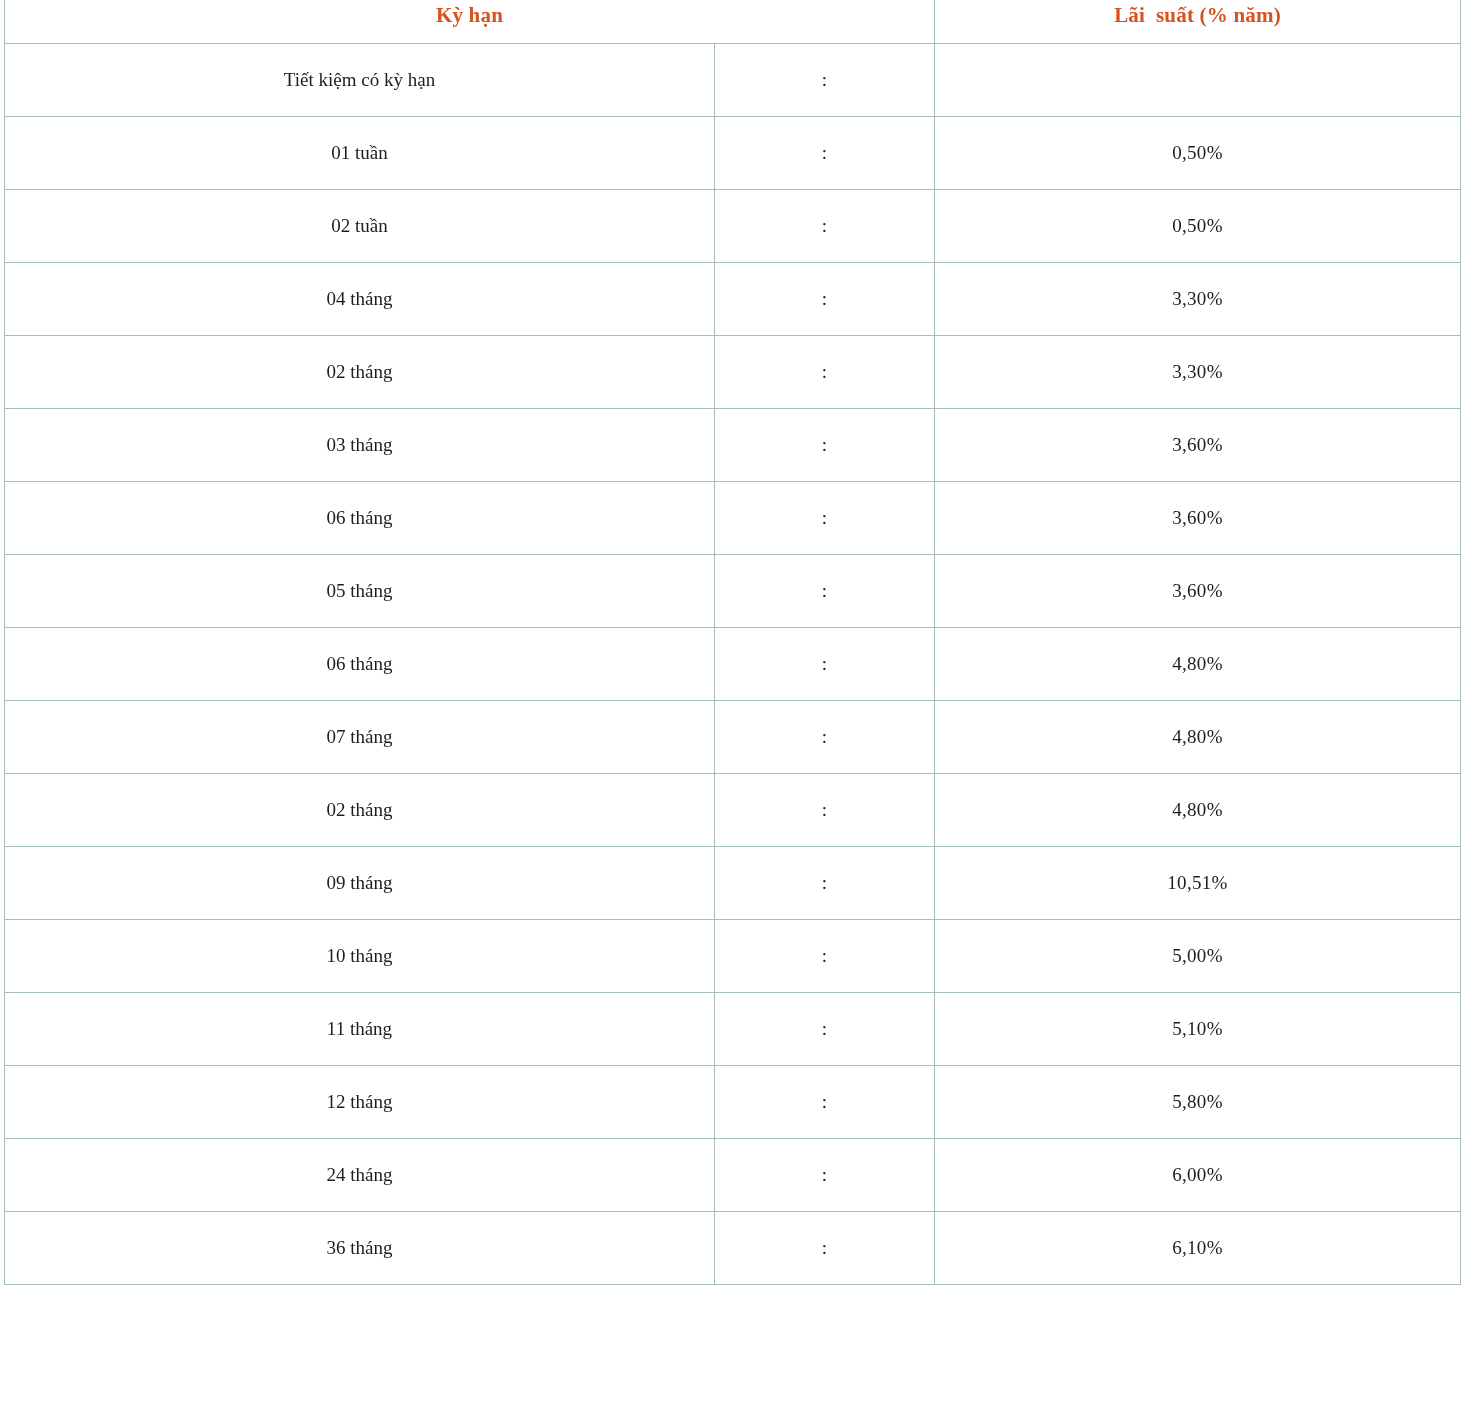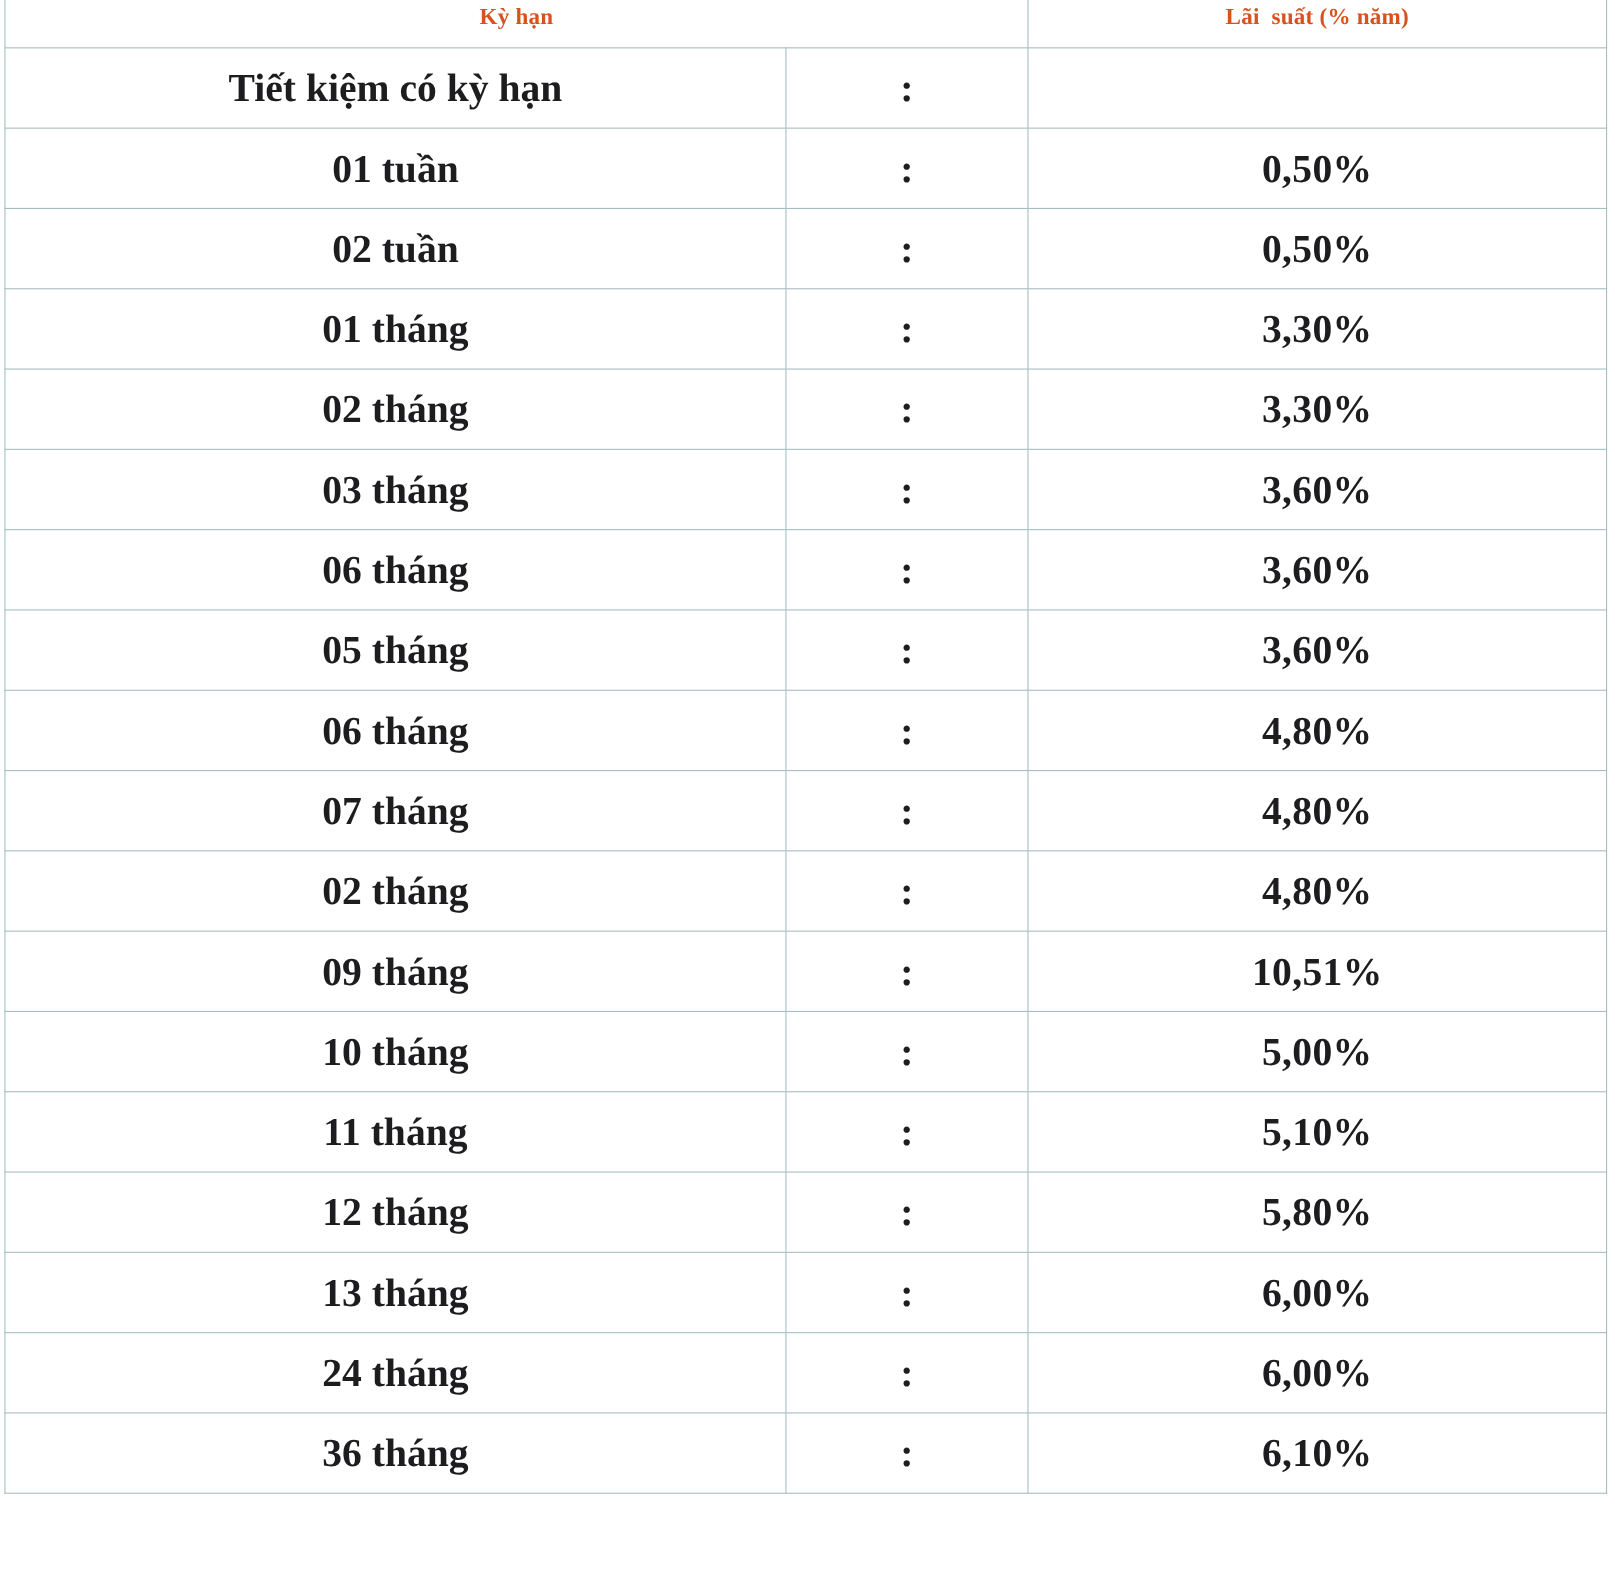--- a/index.html
+++ b/index.html
@@ -50,22 +50,22 @@
     color: #d8521d;
     font-weight: bold;
     font-size: 21px;
     letter-spacing: 0.2px;
     white-space: pre;
   }
 
   .rate-table tbody td {
     height: 72px;
     color: #1d1d1f;
-    font-weight: bold;
-    font-size: 36px;
+    font-weight: normal;
+    font-size: 19px;
   }
 
   .cell-colon {
     color: #1d1d1f;
     font-size: 25px;
   }
 
   .cell-rate {
     letter-spacing: 0.3px;
     margin-top: 11px;
@@ -97,21 +97,21 @@
           <td class="cell-term">01 tuần</td>
           <td class="cell-colon">:</td>
           <td class="cell-rate">0,50%</td>
         </tr>
         <tr>
           <td class="cell-term">02 tuần</td>
           <td class="cell-colon">:</td>
           <td class="cell-rate">0,50%</td>
         </tr>
         <tr>
-          <td class="cell-term">01 tháng</td>
+          <td class="cell-term">04 tháng</td>
           <td class="cell-colon">:</td>
           <td class="cell-rate">3,30%</td>
         </tr>
         <tr>
           <td class="cell-term">02 tháng</td>
           <td class="cell-colon">:</td>
           <td class="cell-rate">3,30%</td>
         </tr>
         <tr>
           <td class="cell-term">03 tháng</td>
@@ -157,25 +157,20 @@
           <td class="cell-term">11 tháng</td>
           <td class="cell-colon">:</td>
           <td class="cell-rate">5,10%</td>
         </tr>
         <tr>
           <td class="cell-term">12 tháng</td>
           <td class="cell-colon">:</td>
           <td class="cell-rate">5,80%</td>
         </tr>
         <tr>
-          <td class="cell-term">13 tháng</td>
-          <td class="cell-colon">:</td>
-          <td class="cell-rate">6,00%</td>
-        </tr>
-        <tr>
           <td class="cell-term">24 tháng</td>
           <td class="cell-colon">:</td>
           <td class="cell-rate">6,00%</td>
         </tr>
         <tr>
           <td class="cell-term">36 tháng</td>
           <td class="cell-colon">:</td>
           <td class="cell-rate">6,10%</td>
         </tr>
       </tbody>

